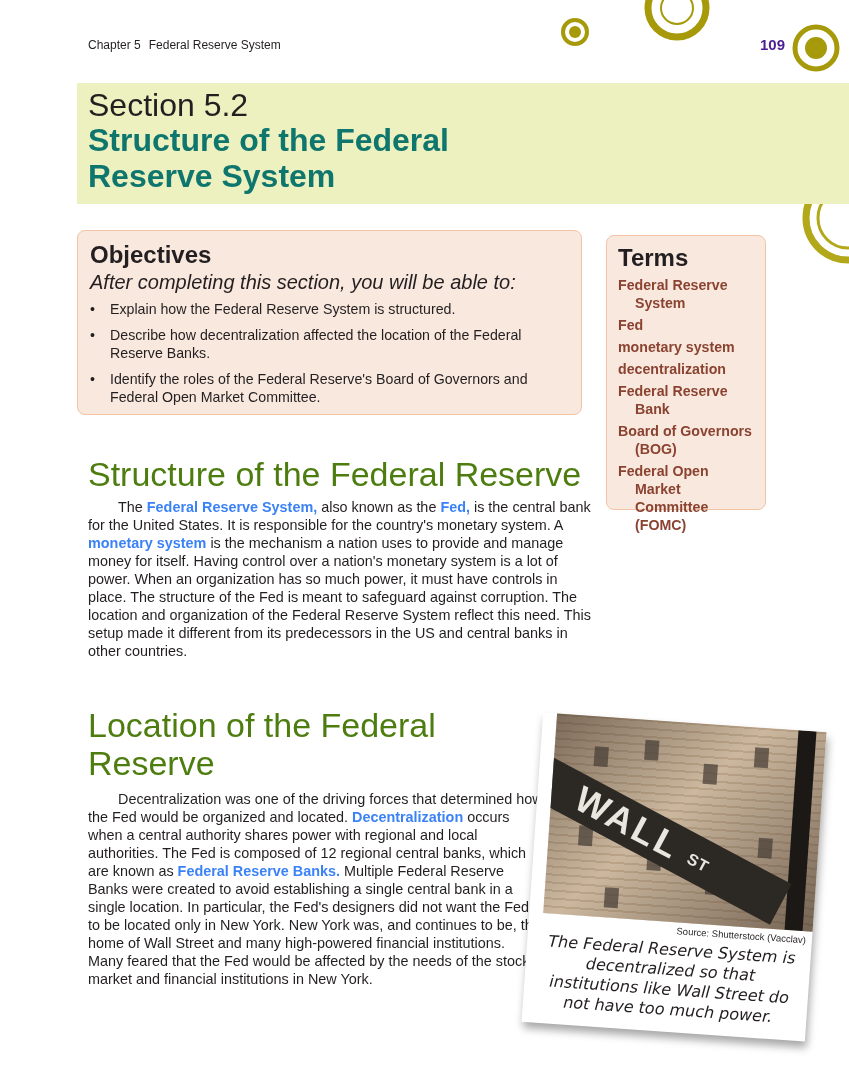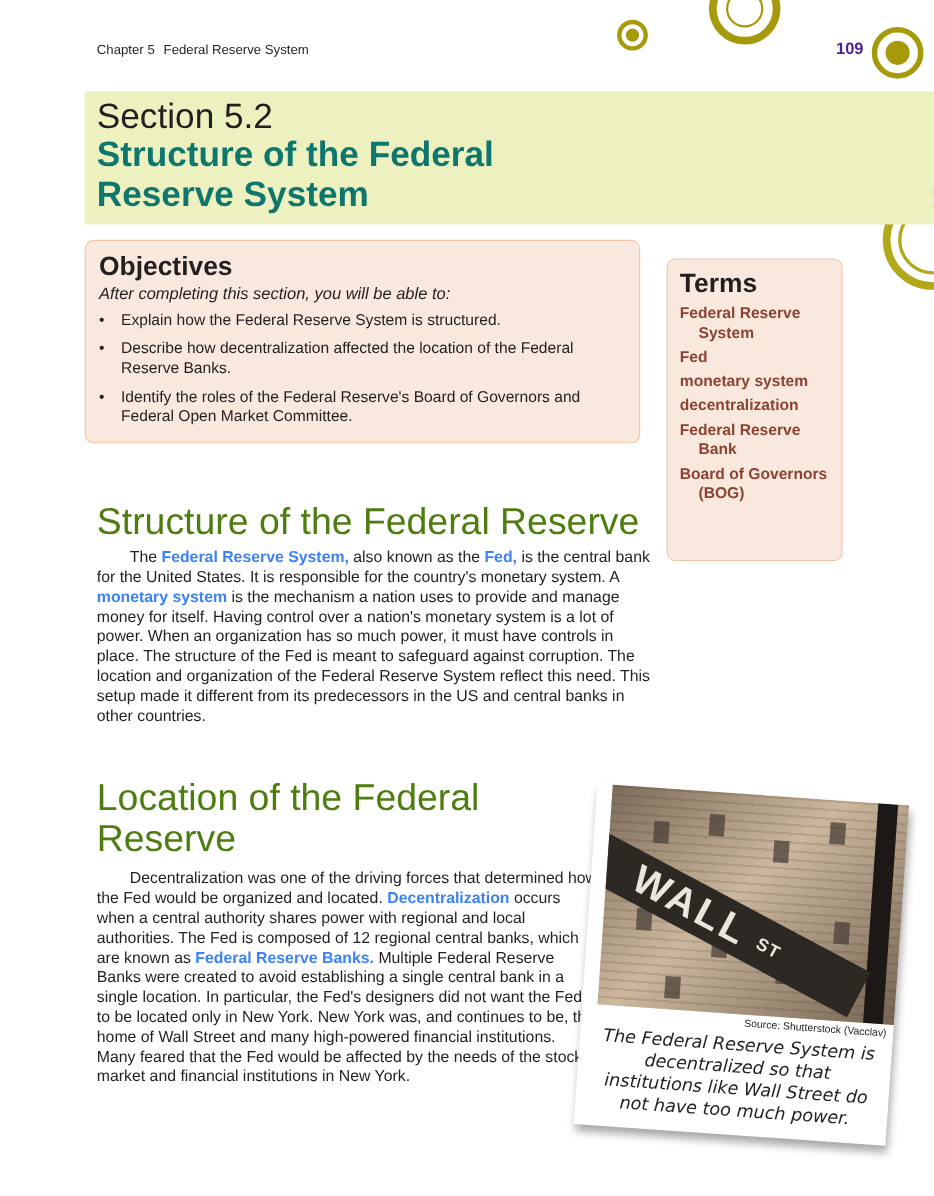--- a/index.html
+++ b/index.html
@@ -24,23 +24,23 @@
   .section-num {
     left: 88px; top: 86px; font-size: 32px; color: #231f20; line-height: 38px; text-align: center;
   }
   .section-title {
     left: 88px; top: 122px; font-size: 32px; font-weight: bold; line-height: 36px; color: #0f766e;
     width: 420px;
   }
   .box {
     background: #f9e8de; border: 1.5px solid #f2c3a5; border-radius: 8px; box-sizing: border-box;
   }
-  .objectives { left: 77px; top: 218px; width: 505px; height: 185px; padding: 10px 12px; }
+  .objectives { left: 77px; top: 230px; width: 505px; height: 185px; padding: 10px 12px; }
   .objectives h2 { margin: 0; font-size: 24px; font-weight: bold; line-height: 28px; color: #231f20; }
-  .objectives .intro { font-style: italic; font-size: 15px; margin: 2px 0 6px 0; }
+  .objectives .intro { font-style: italic; font-size: 20px; margin: 2px 0 6px 0; }
   .objectives ul { margin: 0; padding: 0; list-style: none; }
   .objectives li { position: relative; padding-left: 20px; font-size: 14.2px; line-height: 18px; margin-bottom: 8px; }
   .objectives li .bullet { position: absolute; left: 0; top: 0; }
   .terms { left: 606px; top: 235px; width: 160px; height: 275px; padding: 8px 11px; }
   .terms h2 { margin: 0 0 4px 0; font-size: 24px; font-weight: bold; line-height: 28px; color: #231f20; }
   .terms .term {
     color: #8b4331; font-weight: bold; font-size: 14.2px; line-height: 18px;
     padding-left: 17px; text-indent: -17px; margin-bottom: 4px;
   }
   .h1 { color: #4d7c0f; font-size: 34px; line-height: 38px; }
@@ -130,20 +130,21 @@
 </div>
 
 <div class="abs box terms">
   <h2>Terms</h2>
   <div class="term">Federal Reserve System</div>
   <div class="term">Fed</div>
   <div class="term">monetary system</div>
   <div class="term">decentralization</div>
   <div class="term">Federal Reserve Bank</div>
   <div class="term">Board of Governors (BOG)</div>
+  <div class="term">Federal Open Market Committee (FOMC)</div>
 </div>
 
 <div class="abs h1 h1-structure">Structure of the Federal Reserve</div>
 <div class="abs body-text para1"><span>The </span><span class="kt">Federal Reserve System,</span><span> also known as the </span><span class="kt">Fed,</span><span> is the central bank for the United States. It is responsible for the country's monetary system. A </span><span class="kt">monetary system</span><span> is the mechanism a nation uses to provide and manage money for itself. Having control over a nation's monetary system is a lot of power. When an organization has so much power, it must have controls in place. The structure of the Fed is meant to safeguard against corruption. The location and organization of the Federal Reserve System reflect this need. This setup made it different from its predecessors in the US and central banks in other countries.</span></div>
 
 <div class="abs h1 h1-location">Location of the Federal Reserve</div>
 <div class="abs body-text para2"><span>Decentralization was one of the driving forces that determined how the Fed would be organized and located. </span><span class="kt">Decentralization</span><span> occurs when a central authority shares power with regional and local authorities. The Fed is composed of 12 regional central banks, which are known as </span><span class="kt">Federal Reserve Banks.</span><span> Multiple Federal Reserve Banks were created to avoid establishing a single central bank in a single location. In particular, the Fed's designers did not want the Fed to be located only in New York. New York was, and continues to be, the home of Wall Street and many high-powered financial institutions. Many feared that the Fed would be affected by the needs of the stock market and financial institutions in New York.</span></div>
 
 <div class="abs photo-card">
   <div class="photo">

